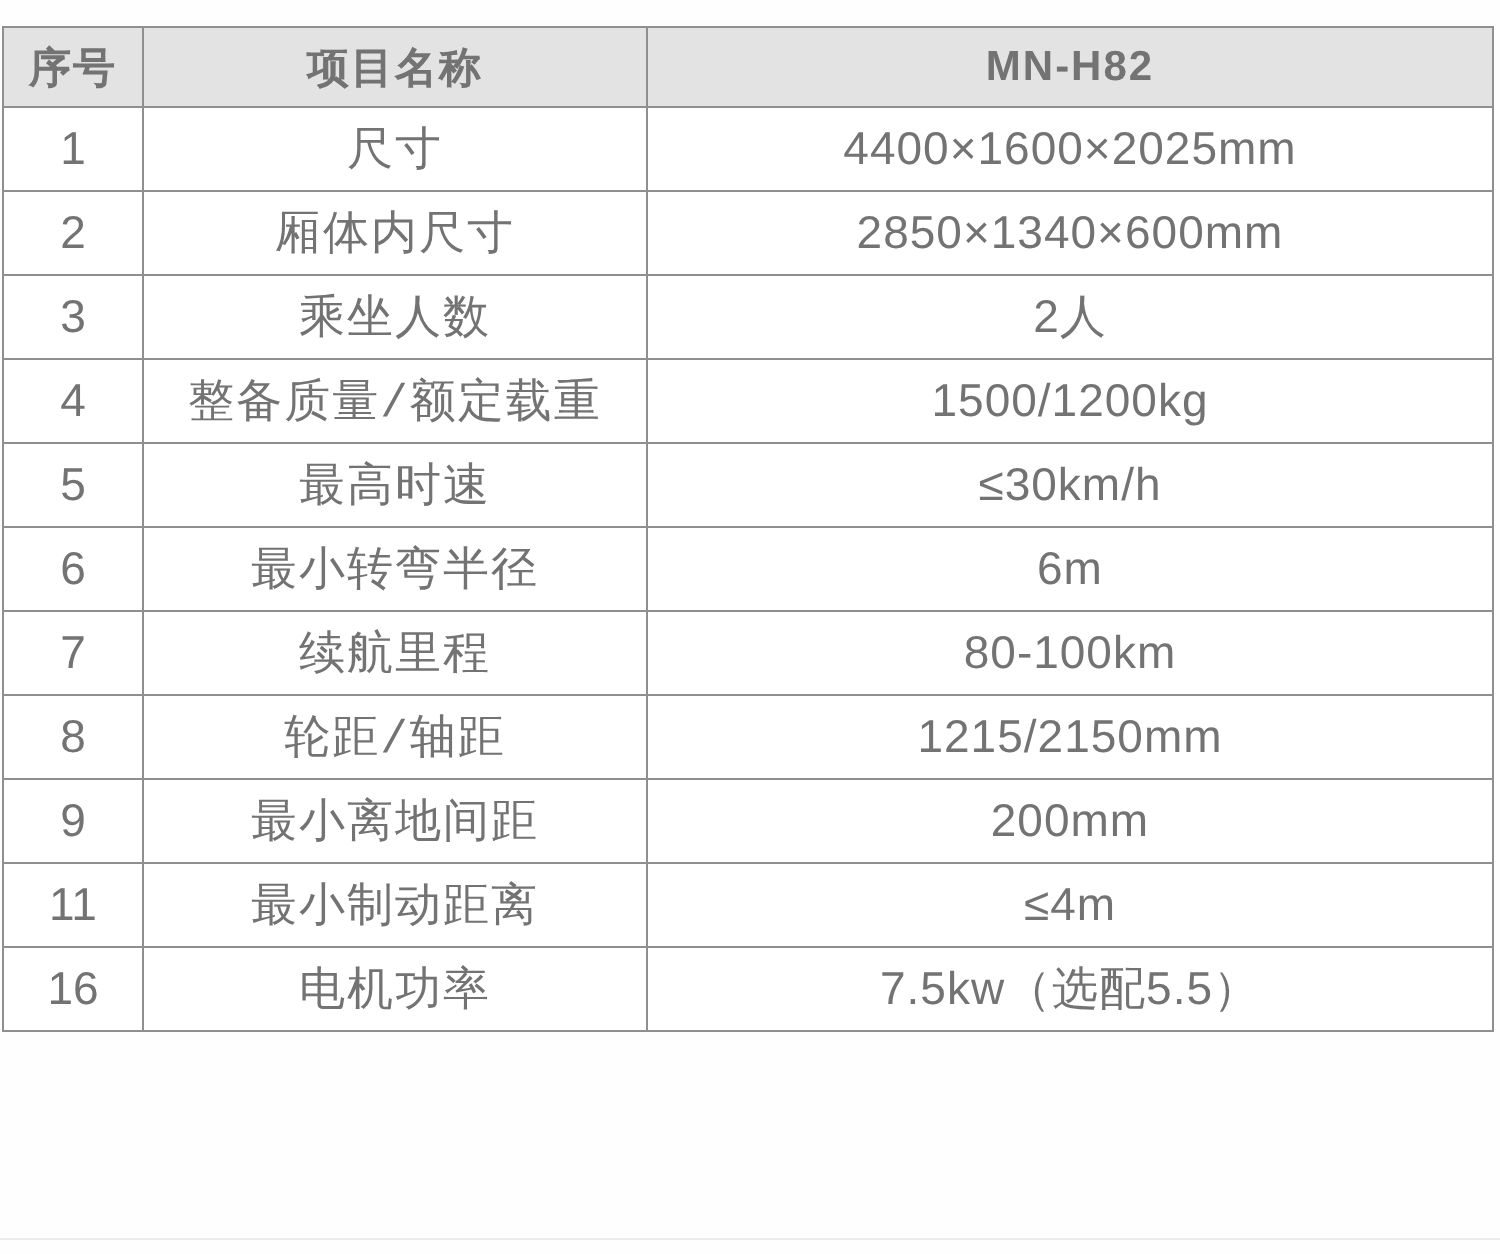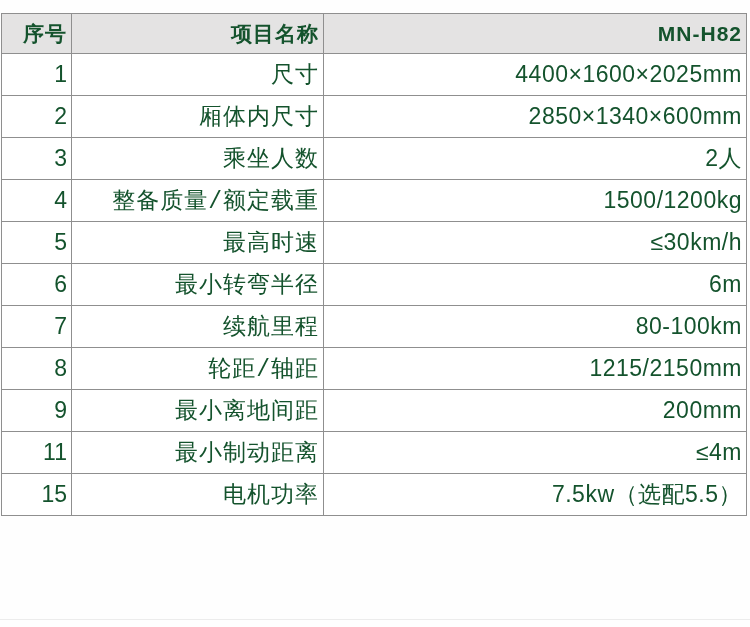--- a/index.html
+++ b/index.html
@@ -20,24 +20,24 @@
     top: 13px;
     left: 1px;
     width: 745px;
     border-collapse: collapse;
     table-layout: fixed;
     background: #ffffff;
   }
   table.spec-table th,
   table.spec-table td {
     border: 1px solid #8f8f8f;
-    text-align: right;
+    text-align: center;
     vertical-align: middle;
     padding: 0 4px;
-    color: #14532d;
+    color: #737373;
     white-space: nowrap;
     overflow: hidden;
   }
   table.spec-table th {
     background: #e4e3e3;
     height: 39px;
     font-size: 21px;
     font-weight: 600;
     letter-spacing: 1px;
   }
@@ -124,20 +124,20 @@
           <td class="col-no">9</td>
           <td class="col-name">最小离地间距</td>
           <td class="col-value">200mm</td>
         </tr>
         <tr>
           <td class="col-no">11</td>
           <td class="col-name">最小制动距离</td>
           <td class="col-value">≤4m</td>
         </tr>
         <tr>
-          <td class="col-no">15</td>
+          <td class="col-no">16</td>
           <td class="col-name">电机功率</td>
           <td class="col-value">7.5kw（选配5.5）</td>
         </tr>
       </tbody>
   </table>
   <div class="bottom-divider"></div>
 </div>
 
 </body></html>

